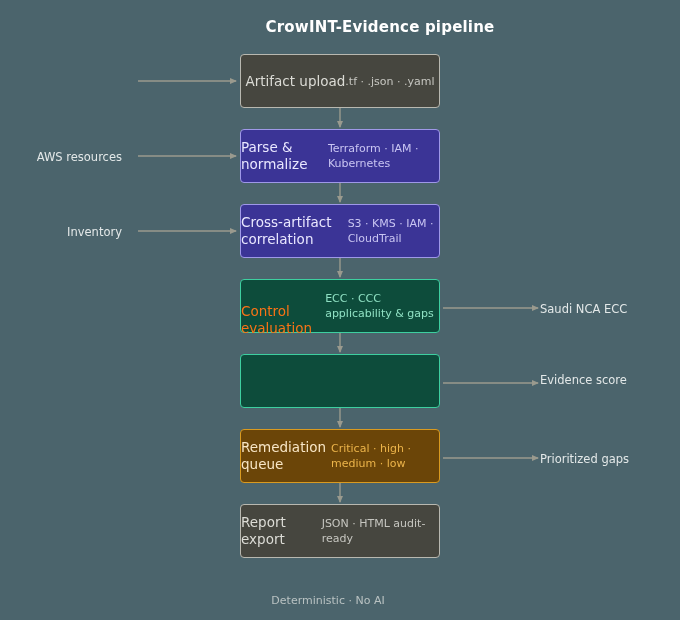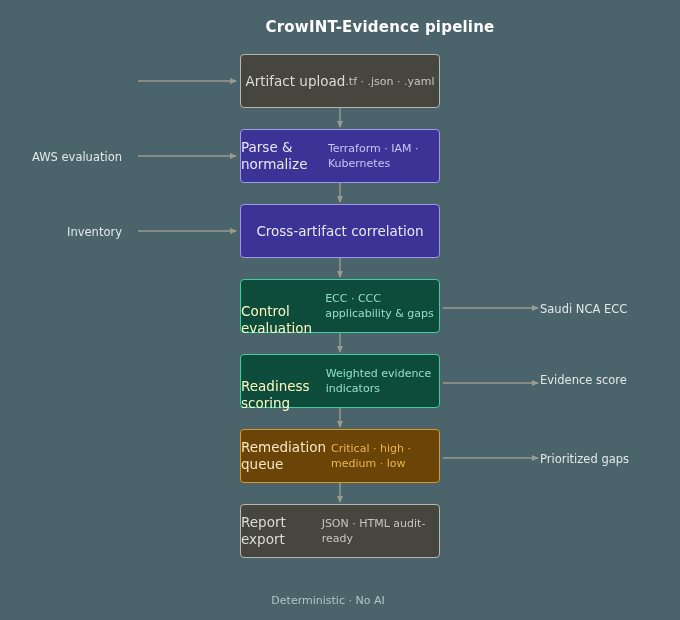--- a/index.html
+++ b/index.html
@@ -74,21 +74,21 @@
   
   .node.v-gray   { background: #46463f; border-color: #b8b8b0; }
   .node.v-gray .node-title { color: #dcdcd6; }
   .node.v-gray .node-sub   { color: #c6c6c0; }
 
   .node.v-purple { background: #3b3496; border-color: #9f98e8; }
   .node.v-purple .node-title { color: #e9e7ff; }
   .node.v-purple .node-sub   { color: #c9c5f2; }
 
   .node.v-green  { background: #0d4c3b; border-color: #3ecfa0; }
-  .node.v-green .node-title { color: #fef9c3; margin-top: 28px; }
+  .node.v-green .node-title { color: #f97316; margin-top: 28px; }
   .node.v-green .node-sub   { color: #8fe0c3; }
 
   .node.v-orange { background: #6b4508; border-color: #d99a20; }
   .node.v-orange .node-title { color: #f8e6c6; }
   .node.v-orange .node-sub   { color: #ecb44a; }
 
   
   .side-label {
     position: absolute;
     font-size: 11.5px;
@@ -145,43 +145,42 @@
     <div class="node-sub">.tf · .json · .yaml</div>
   </div>
 
   <div class="node v-purple" style="top:129px">
     <div class="node-title">Parse &amp; normalize</div>
     <div class="node-sub">Terraform · IAM · Kubernetes</div>
   </div>
 
   <div class="node v-purple" style="top:204px">
     <div class="node-title">Cross-artifact correlation</div>
+    <div class="node-sub">S3 · KMS · IAM · CloudTrail</div>
   </div>
 
   <div class="node v-green" style="top:279px">
     <div class="node-title">Control evaluation</div>
     <div class="node-sub">ECC · CCC applicability &amp; gaps</div>
   </div>
 
   <div class="node v-green" style="top:354px">
-    <div class="node-title">Readiness scoring</div>
-    <div class="node-sub">Weighted evidence indicators</div>
   </div>
 
   <div class="node v-orange" style="top:429px">
     <div class="node-title">Remediation queue</div>
     <div class="node-sub">Critical · high · medium · low</div>
   </div>
 
   <div class="node v-gray" style="top:504px">
     <div class="node-title">Report export</div>
     <div class="node-sub">JSON · HTML audit-ready</div>
   </div>
 
-  <div class="side-label left" style="left:0;top:150px;width:122px">AWS evaluation</div>
+  <div class="side-label left" style="left:0;top:150px;width:122px">AWS resources</div>
   <div class="side-label left" style="left:0;top:225px;width:122px">Inventory</div>
 
   <div class="side-label right" style="left:540px;top:302px">Saudi NCA ECC</div>
   <div class="side-label right" style="left:540px;top:373px">Evidence score</div>
   <div class="side-label right" style="left:540px;top:452px">Prioritized gaps</div>
 
   <div class="footer">Deterministic · No AI</div>
 
 </div>
 

